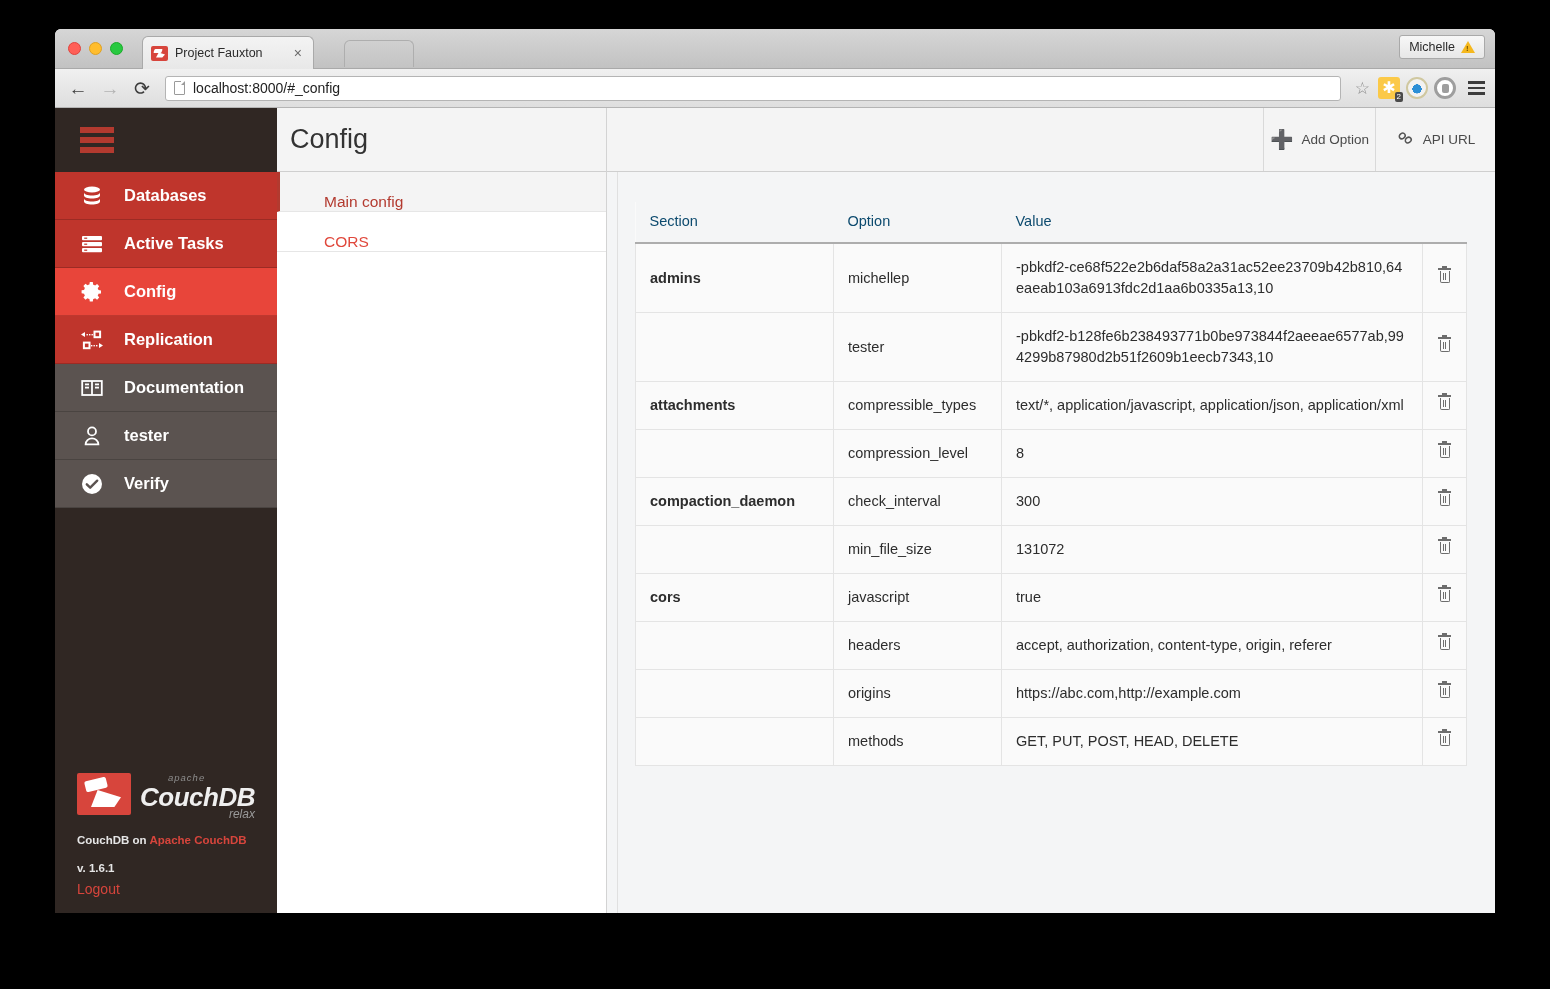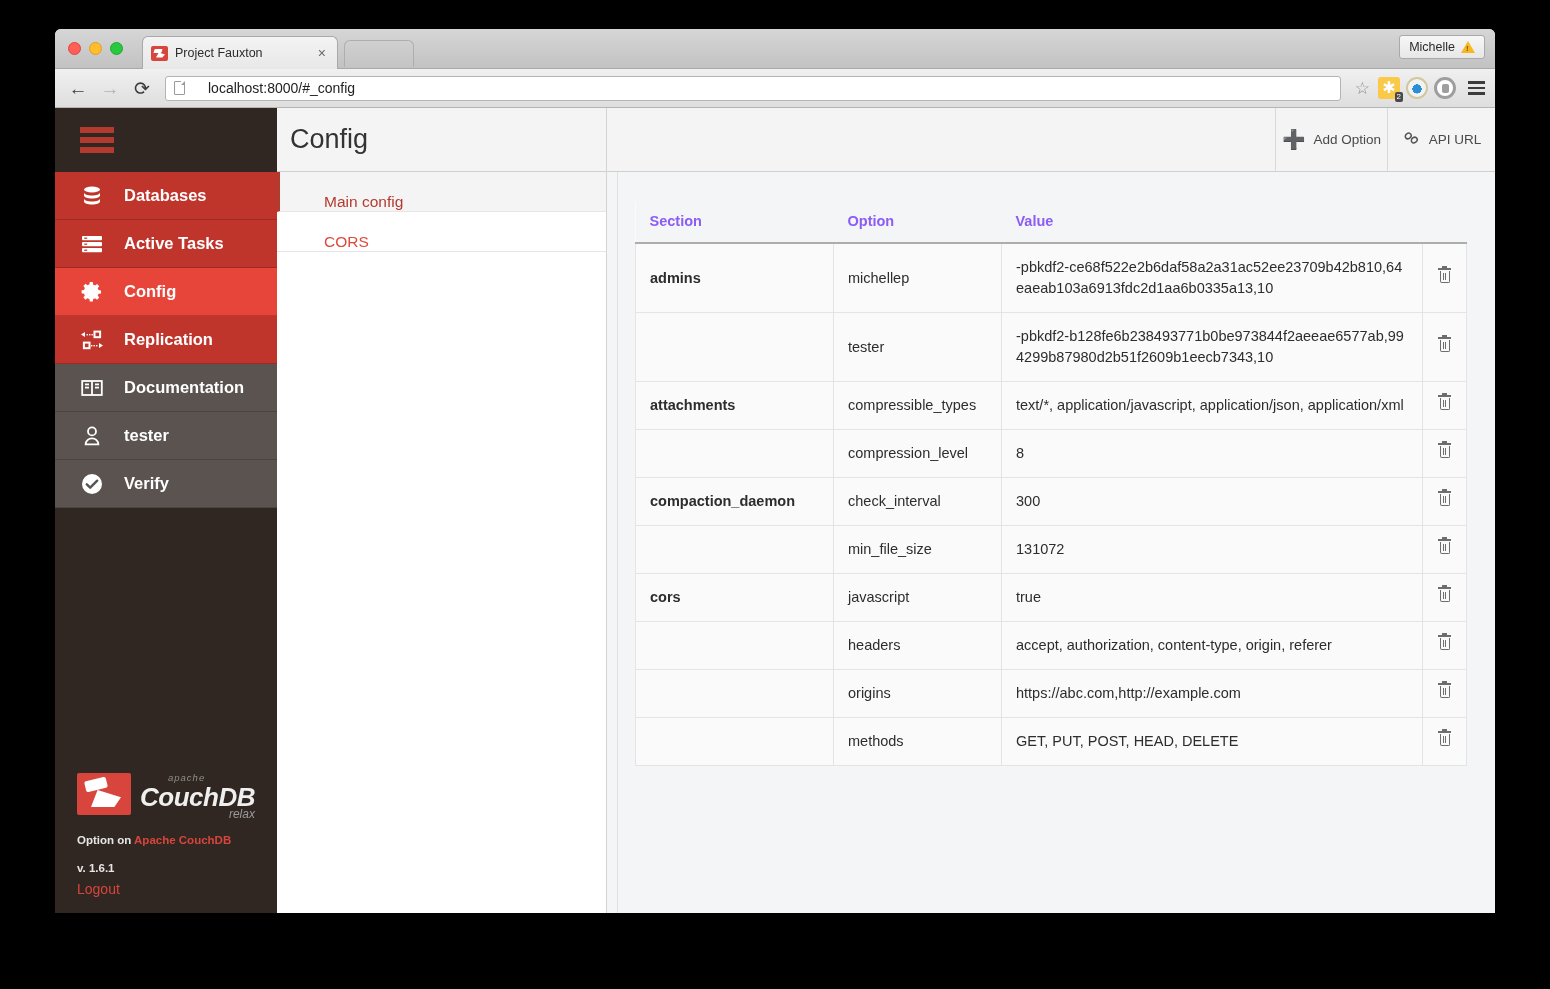--- a/index.html
+++ b/index.html
@@ -34,21 +34,21 @@
     position: absolute; left: 13px; top: 13px;
     display: flex; gap: 8px;
   }
   .traffic i { display:block; width: 13px; height: 13px; border-radius: 50%; }
   .t-red    { background: #ff5f57; border: 1px solid #e0443e; }
   .t-yellow { background: #ffbd2e; border: 1px solid #dea123; }
   .t-green  { background: #28c940; border: 1px solid #1aab29; }
 
   .tab {
     position: absolute; left: 87px; top: 7px;
-    width: 196px; height: 33px;
+    width: 172px; height: 33px;
     background: linear-gradient(#f3f3f3,#e8e8e8);
     border: 1px solid #a9a9a9; border-bottom: none;
     border-radius: 6px 6px 0 0;
     display: flex; align-items: center; padding: 0 8px; justify-content: center;
   }
   .favicon {
     width: 17px; height: 15px; flex: none; margin-right: 7px;
     background: #d7453c; border-radius: 2px;
     position: relative;
   }
@@ -110,21 +110,21 @@
   .navbtn {
     width: 26px; height: 26px;
     display: flex; align-items: center; justify-content: center;
     font-size: 19px; color: #3c3c3c; cursor: pointer;
     line-height: 1;
   }
   .navbtn.dim { color: #b2b2b2; }
   .urlbar {
     flex: 1; height: 25px; margin: 0 8px 0 4px;
     background: #fff; border: 1px solid #b4b4b4; border-radius: 3px;
-    display: flex; align-items: center; padding: 0 8px; gap: 23px;
+    display: flex; align-items: center; padding: 0 8px; gap: 8px;
   }
   .page-glyph {
     width: 11px; height: 14px; flex: none;
     background: #fff; border: 1px solid #9a9a9a; border-radius: 1px;
     position: relative;
   }
   .page-glyph::after{
     content:""; position:absolute; right:-1px; top:-1px;
     border-left:4px solid #fff; border-bottom:4px solid #9a9a9a;
     width:0;height:0;
@@ -249,41 +249,41 @@
     height: 64px; background: #f4f4f4;
     border-bottom: 1px solid #cfcfcf;
     display: flex; justify-content: flex-end; align-items: stretch;
   }
   .hdr-btn {
     width: 112px; display:flex; align-items:center; justify-content:center; gap: 8px;
     border-left: 1px solid #d9d9d9;
     font-size: 13.5px; color: #4a4a4a;
     cursor: pointer;
   }
-  .hdr-btn.wide { width: 108px; }
+  .hdr-btn.wide { width: 120px; }
   .plus-icon { font-size: 19px; font-weight: bold; color:#3b3b3b; line-height:1; }
   .link-icon { color:#555; }
 
   .content-scroll {
     flex: 1; overflow: hidden; padding: 30px 28px 0 28px;
     position: relative;
   }
   .scroll-track {
     position: absolute; left: 0; top: 0; width: 11px; height: 100%;
     background: #f4f5f6; border-right: 1px solid #e0e0e0;
   }
 
   table.cfg {
     width: 100%; border-collapse: collapse;
     background: #fafafa;
     font-size: 14.5px; color: #2d2d2d;
     table-layout: fixed;
   }
   table.cfg thead th {
-    text-align: left; font-size: 14.5px; font-weight: bold; color:#8b5cf6;
+    text-align: left; font-size: 14.5px; font-weight: normal; color:#0c4a6e;
     padding: 11px 0 13px 14px;
     border-bottom: 2px solid #adadad;
     background: #f4f5f6;
   }
   table.cfg thead th.c-sec { width: 198px; }
   table.cfg thead th.c-opt { width: 168px; }
   table.cfg thead th.c-val { width: auto; }
   table.cfg thead th.c-del { width: 44px; }
 
   table.cfg td {
@@ -468,21 +468,21 @@
       <div class="footer">
         <div class="logo-row">
           <span class="couch-mark"></span>
           <span class="wordmark">
             <span class="wm-apache">apache</span>
             <div class="wm-couch">CouchDB</div>
             <div class="wm-relax">relax</div>
           </span>
         </div>
         <div class="f-line1">
-          <span>Option on </span><a href="#">Apache CouchDB</a>
+          <span>CouchDB on </span><a href="#">Apache CouchDB</a>
         </div>
         <div class="f-line2">v. 1.6.1</div>
         <div class="f-logout">Logout</div>
       </div>
     </div>
 
     <div class="configcol">
       <div class="config-header">
         <span class="config-title">Config</span>
       </div>

